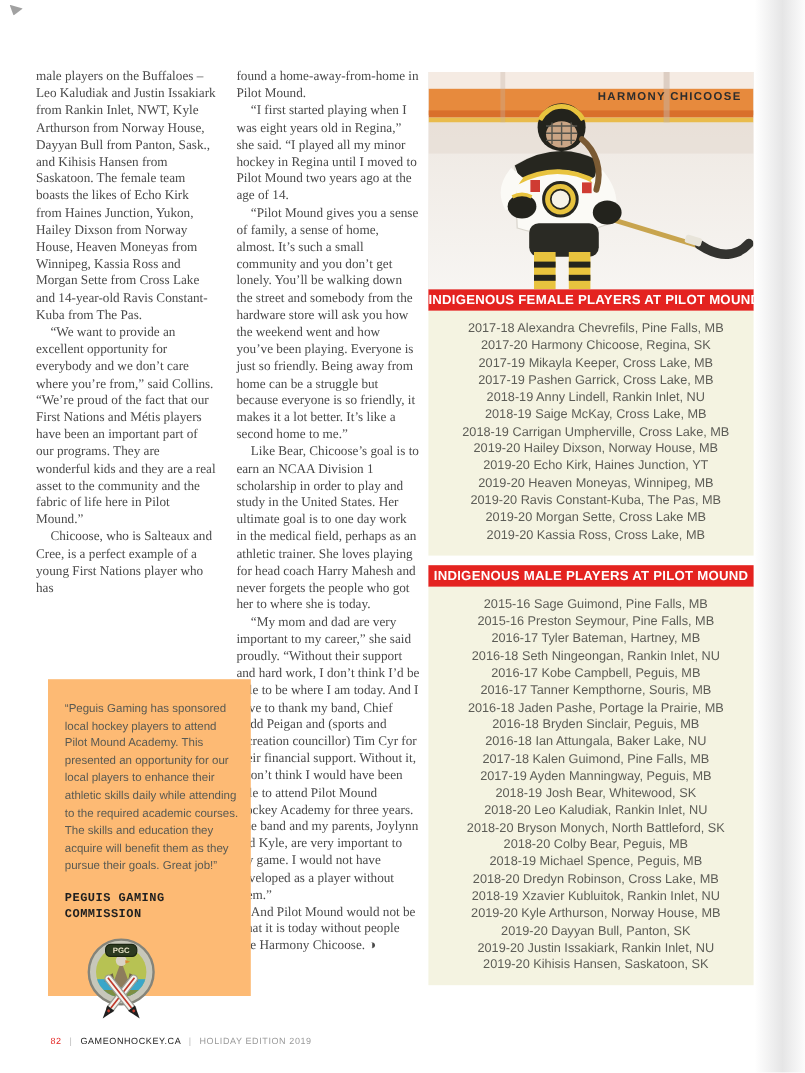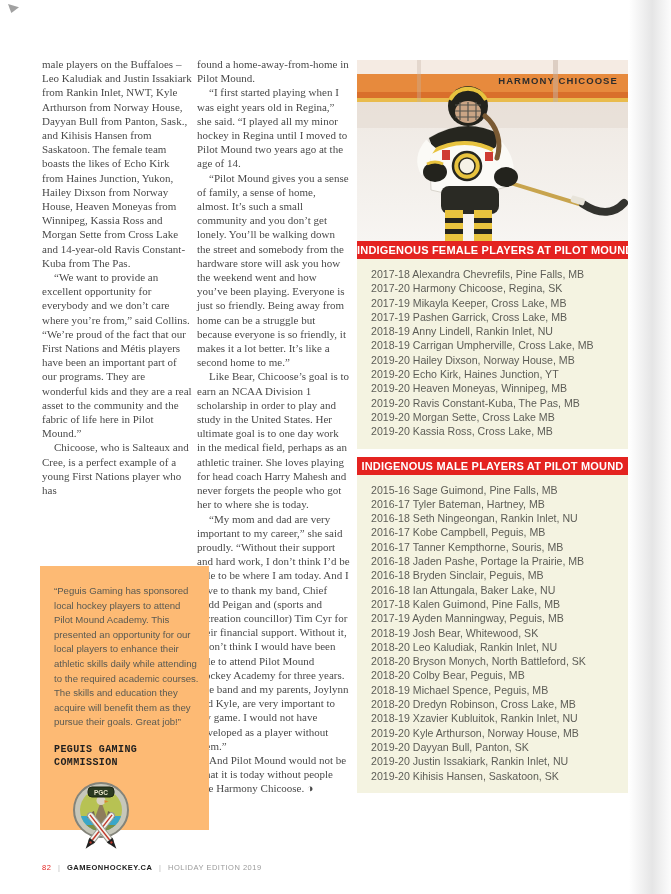--- a/index.html
+++ b/index.html
@@ -8,21 +8,21 @@
     font-family:"Liberation Serif", serif;color:#464646;
   }
   .corner-mark{
     position:absolute;left:8px;top:4px;width:11px;height:9px;background:#8a8a8a;
     clip-path:polygon(0 0,100% 35%,30% 100%);opacity:.8;
   }
   
   .col{position:absolute;top:57px;font-size:11px;line-height:14.2px;color:#4a4a4a;}
   .col p{margin:0;}
   .col p:not(:first-child){text-indent:12px;}
-  .col1{left:42px;width:150px;}
+  .col1{left:30px;width:150px;}
   .col2{left:197px;width:153px;}
   
   .quote-block{
     position:absolute;left:40px;top:566px;width:169px;height:264px;
     background:#fdba74;box-sizing:border-box;padding:18px 10px 0 14px;
     font-family:"Liberation Sans", sans-serif;
   }
   .quote-text{margin:0;font-size:9.6px;line-height:14.6px;color:#5a5a52;}
   .quote-attrib{
     margin-top:13px;font-size:10px;line-height:13px;font-weight:bold;color:#1f1f1f;
@@ -41,30 +41,31 @@
     width:271px;height:18px;line-height:18px;background:#e42320;color:#ffffff;
     font-family:"Liberation Sans", sans-serif;font-size:11px;font-weight:bold;
     text-align:center;letter-spacing:.2px;white-space:nowrap;
   }
   .banner-female{margin-top:0;}
   .banner-male{margin-top:8px;}
   .list-block{
     background:#f4f3e1;padding:8px 6px 10px 14px;
     font-family:"Liberation Sans", sans-serif;font-size:10.6px;line-height:14.3px;
     color:#5d5d57;
+    text-align:center;
   }
   .list-row{white-space:nowrap;}
   
   .footer{
     position:absolute;left:42px;top:863px;
     font-family:"Liberation Sans", sans-serif;font-size:7.5px;letter-spacing:.5px;
     color:#9a9a9a;white-space:nowrap;
   }
   .footer .pg{color:#e42320;font-weight:normal;}
-  .footer .site{color:#1c1c1c;font-weight:bold;}
+  .footer .site{color:#1c1c1c;font-weight:normal;}
   .footer .sep{margin:0 4px;color:#bbbbbb;}
   .edge{
     position:absolute;top:0;right:0;width:42px;height:894px;pointer-events:none;
     background:linear-gradient(to right, rgba(180,180,180,0) 0%, rgba(170,170,172,0.30) 55%, rgba(220,220,220,0.08) 100%);
   }
 </style>
 </head>
 <body>
 
 <div class="page">
@@ -183,32 +184,34 @@
       <div class="photo-caption">HARMONY CHICOOSE</div>
     </div>
 
     <div class="banner banner-female">INDIGENOUS FEMALE PLAYERS AT PILOT MOUND</div>
     <div class="list-block">
         <div class="list-row">2017-18 Alexandra Chevrefils, Pine Falls, MB</div>
         <div class="list-row">2017-20 Harmony Chicoose, Regina, SK</div>
         <div class="list-row">2017-19 Mikayla Keeper, Cross Lake, MB</div>
         <div class="list-row">2017-19 Pashen Garrick, Cross Lake, MB</div>
         <div class="list-row">2018-19 Anny Lindell, Rankin Inlet, NU</div>
+        <div class="list-row">2018-19 Saige McKay, Cross Lake, MB</div>
         <div class="list-row">2018-19 Carrigan Umpherville, Cross Lake, MB</div>
         <div class="list-row">2019-20 Hailey Dixson, Norway House, MB</div>
         <div class="list-row">2019-20 Echo Kirk, Haines Junction, YT</div>
         <div class="list-row">2019-20 Heaven Moneyas, Winnipeg, MB</div>
         <div class="list-row">2019-20 Ravis Constant-Kuba, The Pas, MB</div>
         <div class="list-row">2019-20 Morgan Sette, Cross Lake MB</div>
         <div class="list-row">2019-20 Kassia Ross, Cross Lake, MB</div>
       </div>
 
     <div class="banner banner-male">INDIGENOUS MALE PLAYERS AT PILOT MOUND</div>
     <div class="list-block">
         <div class="list-row">2015-16 Sage Guimond, Pine Falls, MB</div>
+        <div class="list-row">2015-16 Preston Seymour, Pine Falls, MB</div>
         <div class="list-row">2016-17 Tyler Bateman, Hartney, MB</div>
         <div class="list-row">2016-18 Seth Ningeongan, Rankin Inlet, NU</div>
         <div class="list-row">2016-17 Kobe Campbell, Peguis, MB</div>
         <div class="list-row">2016-17 Tanner Kempthorne, Souris, MB</div>
         <div class="list-row">2016-18 Jaden Pashe, Portage la Prairie, MB</div>
         <div class="list-row">2016-18 Bryden Sinclair, Peguis, MB</div>
         <div class="list-row">2016-18 Ian Attungala, Baker Lake, NU</div>
         <div class="list-row">2017-18 Kalen Guimond, Pine Falls, MB</div>
         <div class="list-row">2017-19 Ayden Manningway, Peguis, MB</div>
         <div class="list-row">2018-19 Josh Bear, Whitewood, SK</div>

